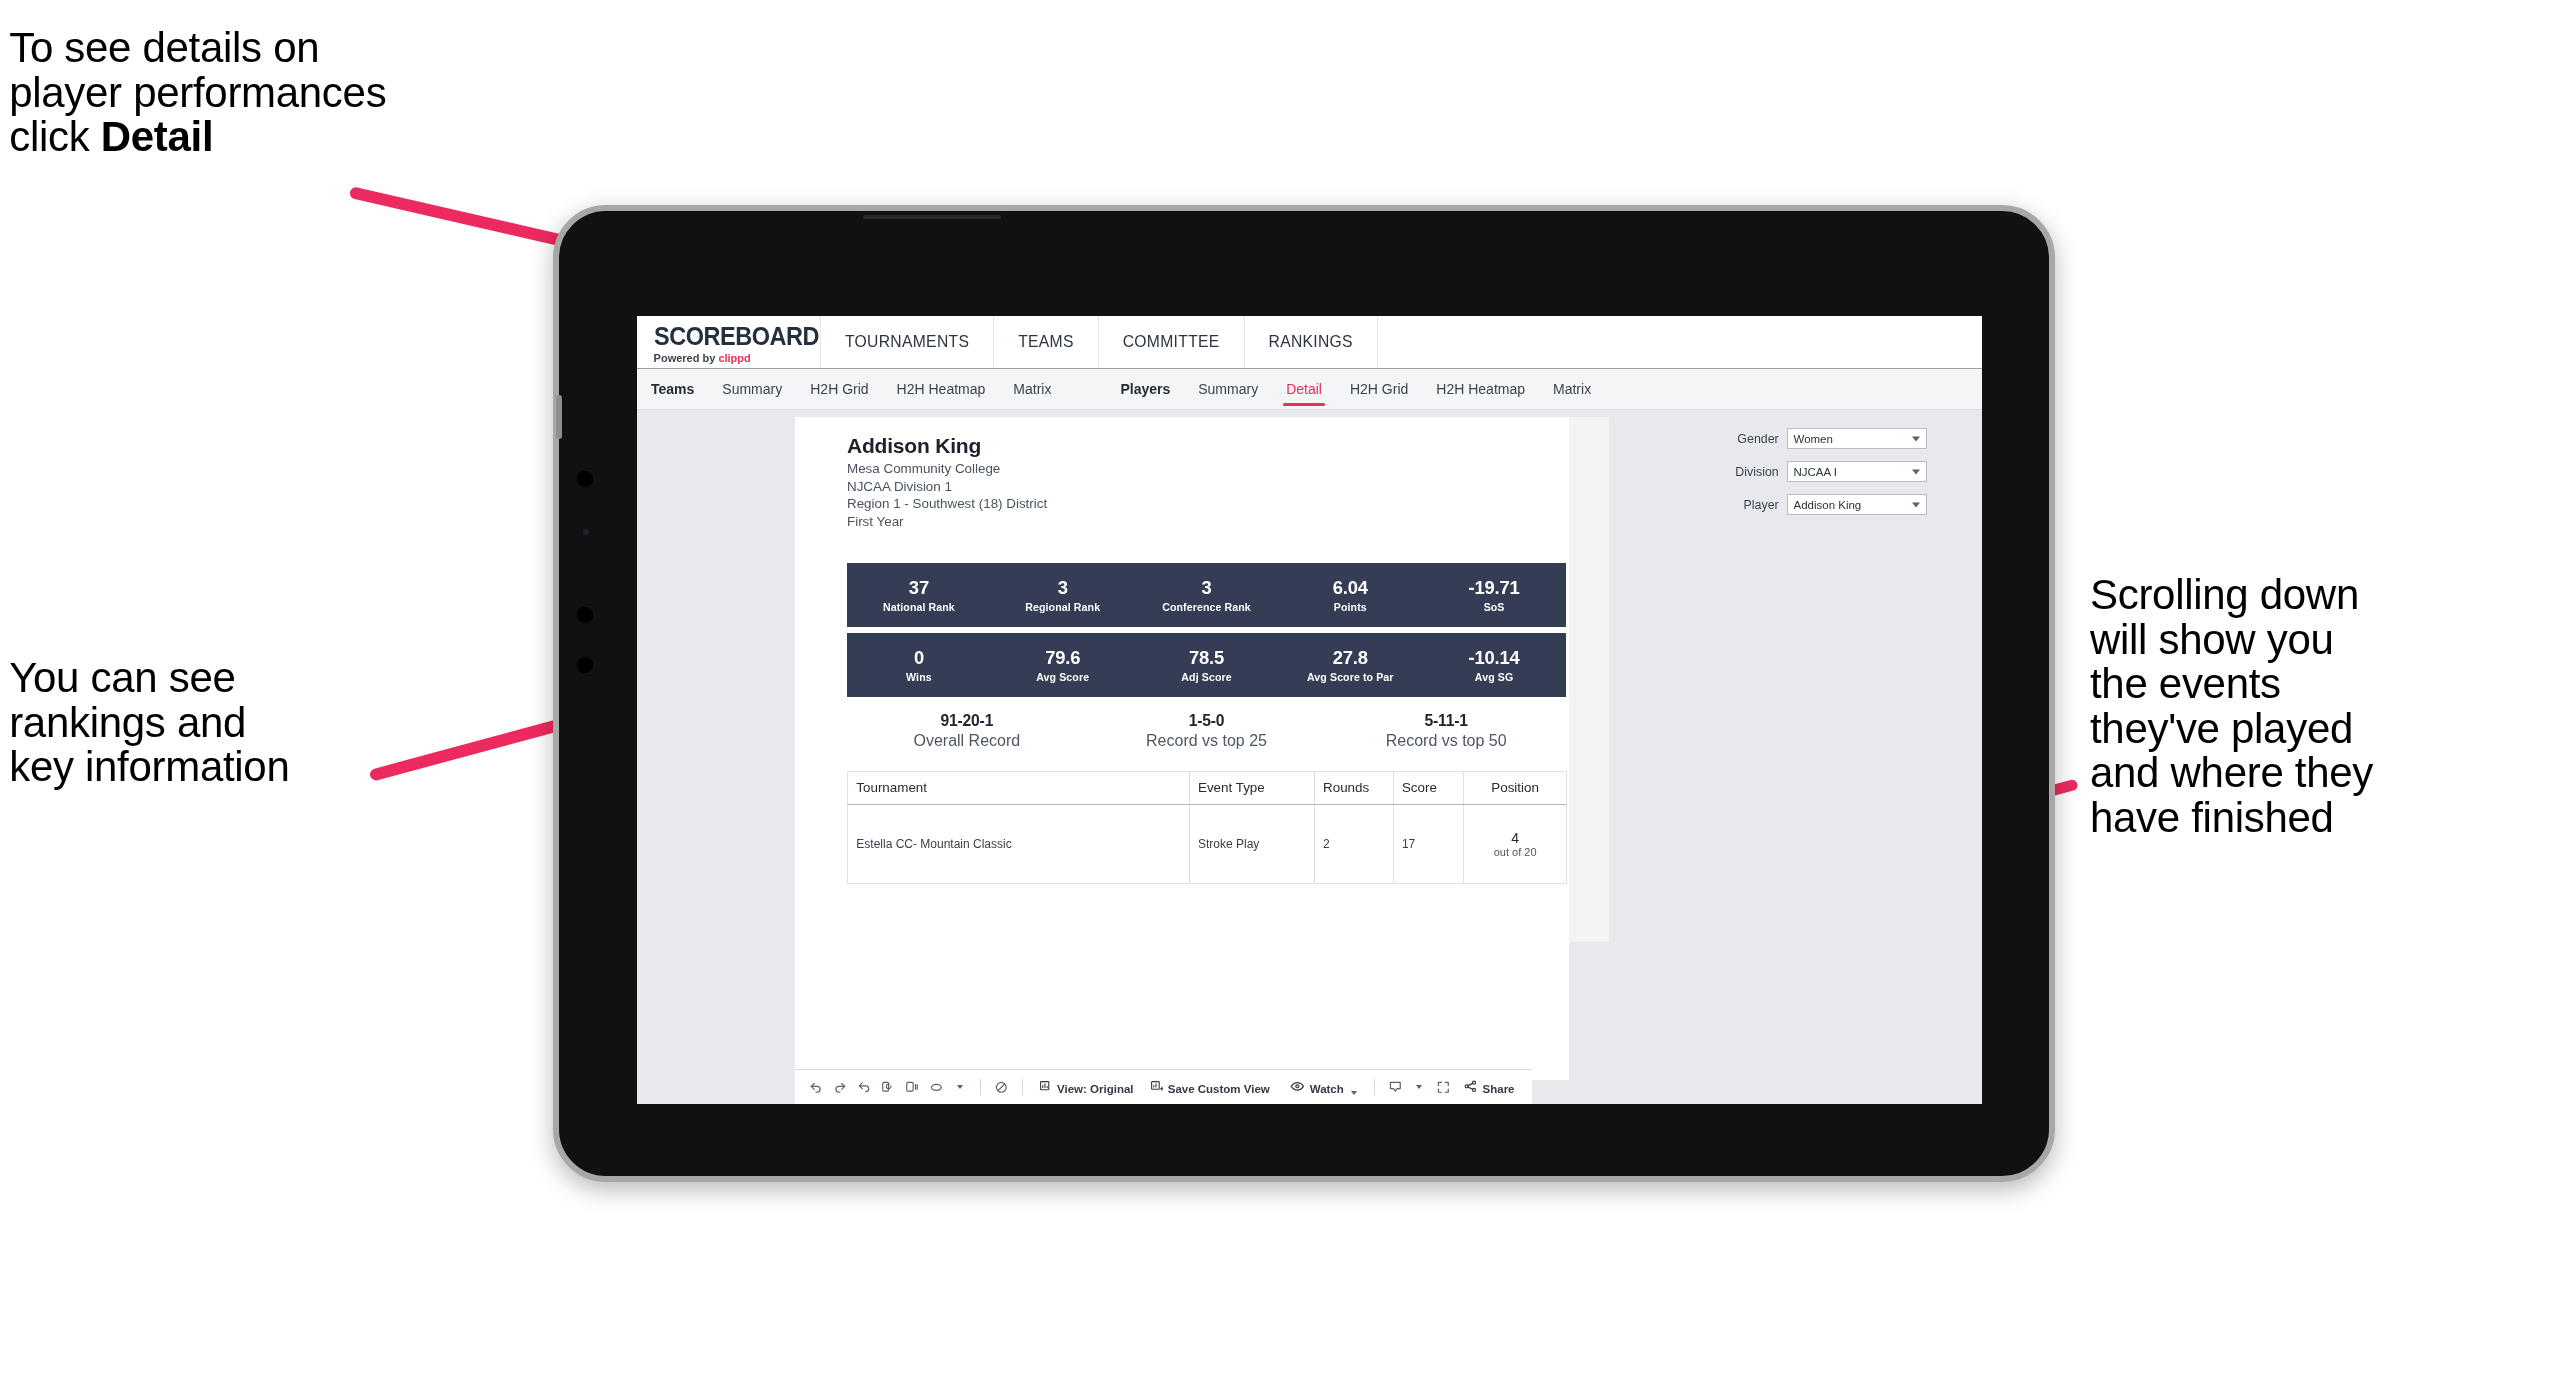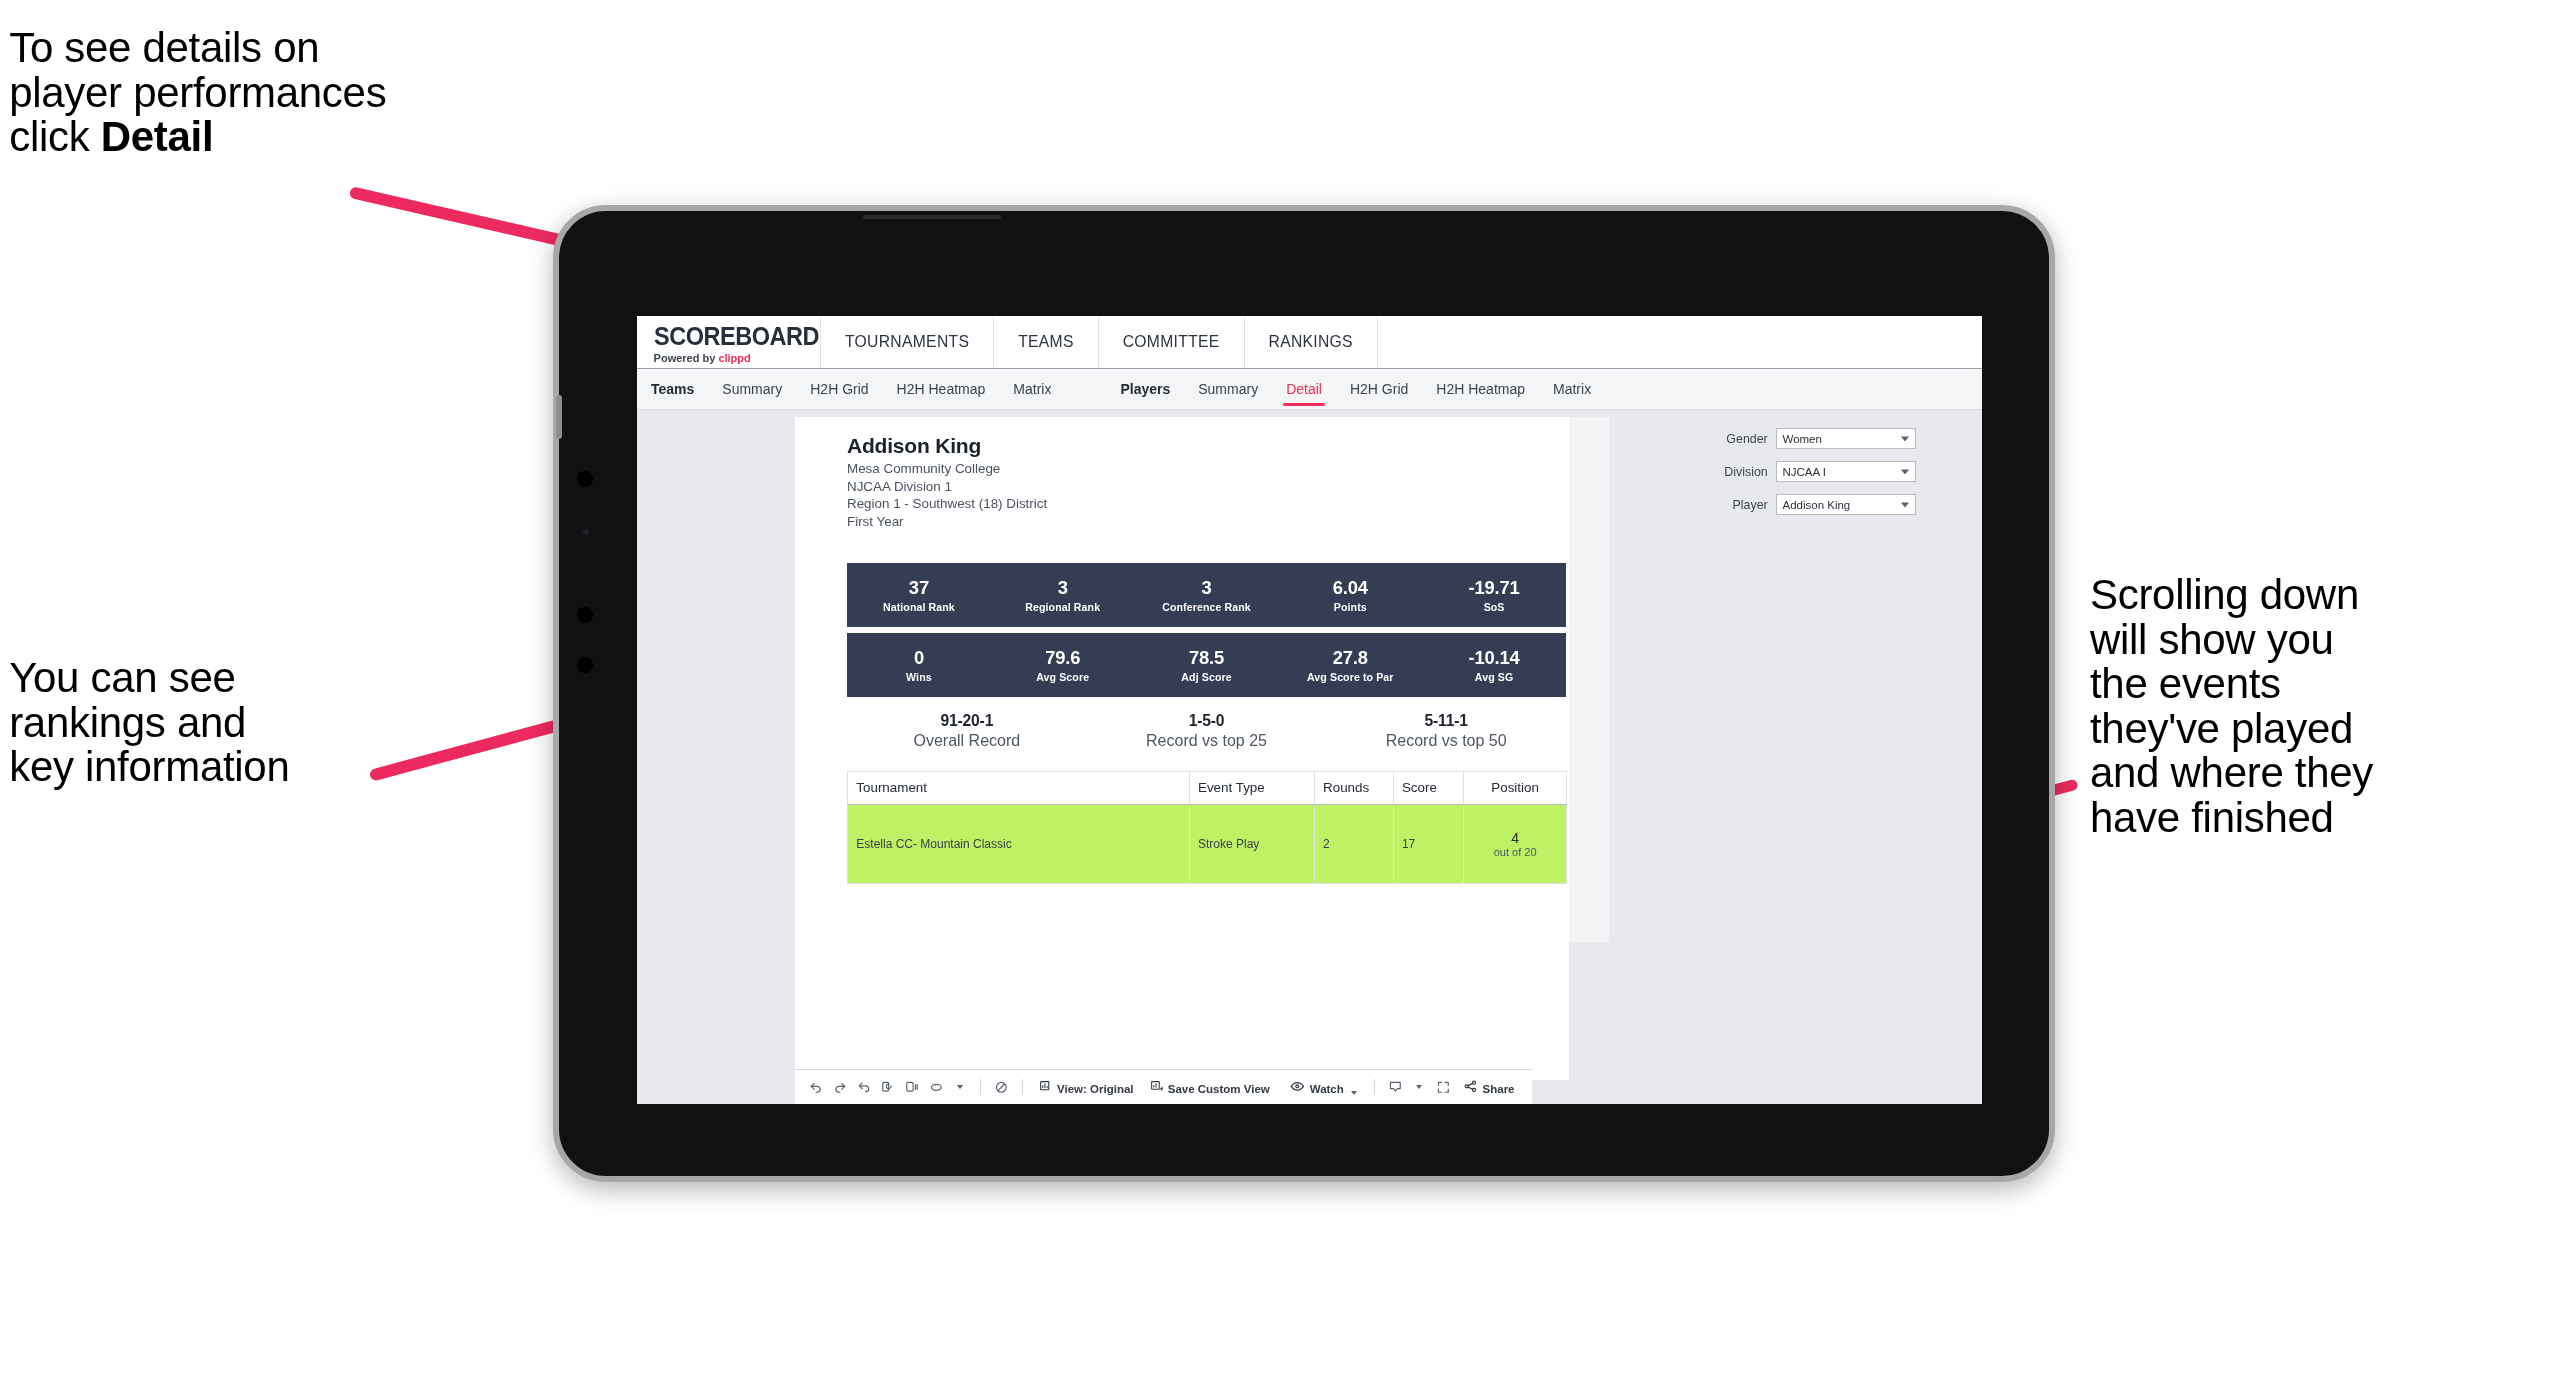--- a/index.html
+++ b/index.html
@@ -143,21 +143,21 @@
     left: 932px; top: 7.4px; width: 40px; height: 525px;
     background: #f2f4f6;
   }
 
   
   #player-head { position: absolute; left: 210px; top: 24px; width: 719px; }
   #player-name { font-size: 21px; font-weight: 700; color: #1b222c; letter-spacing: -0.2px; }
   .player-meta { font-size: 13.4px; color: #4a5260; margin-top: 2.8px; }
 
   
-  #filters { position: absolute; right: 66px; top: 18.4px; width: 227px; }
+  #filters { position: absolute; right: 55px; top: 18.4px; width: 227px; }
   .filter-row { display: flex; align-items: center; justify-content: flex-end; margin-bottom: 12px; }
   .filter-label { font-size: 12.4px; color: #3c4450; margin-right: 8.3px; }
   .filter-select {
     width: 140px; height: 21px;
     background: #ffffff; border: 0.9px solid #b9bcc2;
     font-size: 11.5px; color: #2c323c;
     display: flex; align-items: center; padding: 0 5.5px;
     position: relative; cursor: pointer;
   }
   .filter-caret {
@@ -188,21 +188,21 @@
   }
   .reccell { flex: 1; text-align: center; }
   .reccell .val { font-size: 15.7px; font-weight: 700; color: #20262f; letter-spacing: -0.2px; }
   .reccell .lbl { font-size: 16px; color: #4e5663; margin-top: 2px; }
 
   
   #events-table {
     position: absolute; left: 210px; top: 361px;
     width: 720px;
     border-collapse: collapse;
-    background: #bef264;
+    background: #ffffff;
   }
   #events-table th {
     text-align: left;
     font-size: 13.4px; font-weight: 400; color: #262c35;
     padding: 8.3px 8.3px;
     border: 0.9px solid #dfe1e4;
     border-top: 0.9px solid #dfe1e4;
     border-bottom: 1.8px solid #b5b8bd;
     background: #ffffff;
     white-space: nowrap;

